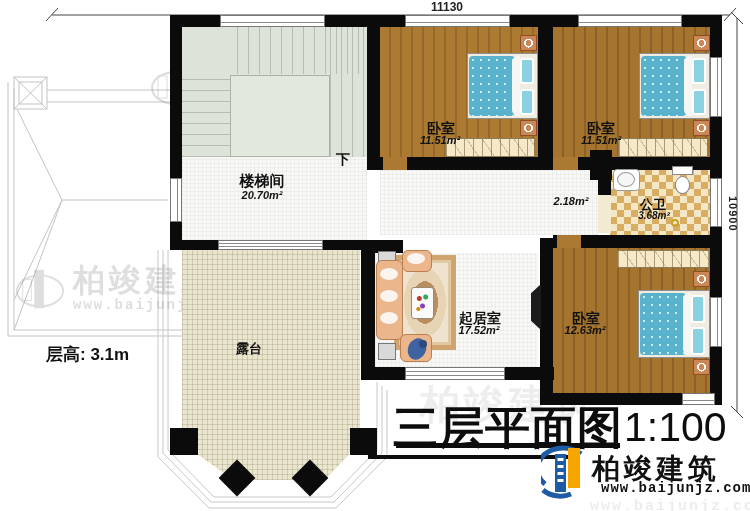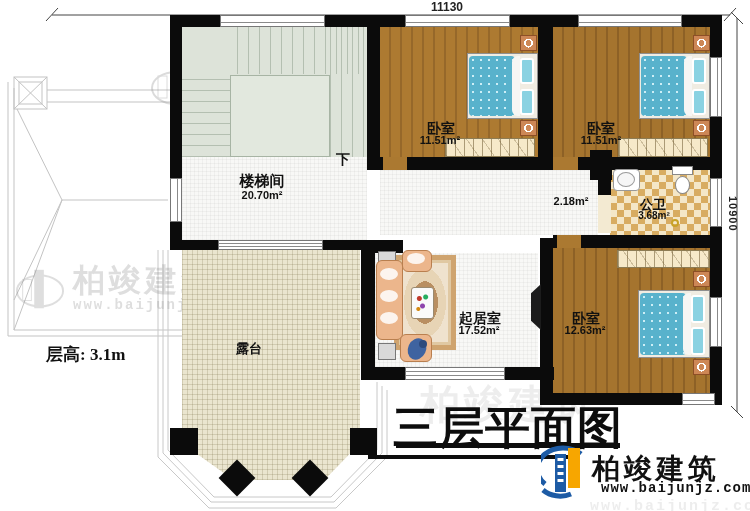--- a/index.html
+++ b/index.html
@@ -27,21 +27,21 @@
       repeating-linear-gradient(55deg,rgba(110,90,50,0.30) 0 1px,transparent 1px 13px),#f6e9c9;
       border:1px solid #8d7c54;box-sizing:border-box;}
   .bedframe{position:absolute;background:#f0ece2;border:1px solid #8f8f8f;box-sizing:border-box;}
   .mattress{position:absolute;background:radial-gradient(#cdeef6 1px,transparent 1.5px),#58b2cc;background-size:8px 8px;border-radius:4px;}
   .fold{position:absolute;background:#f6f6f4;border-radius:6px 0 0 6px;}
   .pillow{position:absolute;background:#8ad2e2;border:2px solid #fff;border-radius:3px;box-sizing:border-box;}
   .nightstand{position:absolute;background:radial-gradient(circle at 50% 50%,#cd8756 0 3px,#fff 3px 4.5px,#cd8756 4.5px),#cd8756;border:1px solid #8d4f26;box-sizing:border-box;}
   .patch{position:absolute;background:#f3ead2;}
   .woodpatch{position:absolute;background:#ab7931;}
   .roomlabel{position:absolute;transform:translateX(-50%);font-weight:bold;color:#111;white-space:nowrap;text-align:center;line-height:1;}
-  .arealabel{position:absolute;transform:translateX(-50%);font-weight:bold;color:#111;white-space:nowrap;text-align:right;line-height:1;}
+  .arealabel{position:absolute;transform:translateX(-50%);font-weight:bold;color:#111;white-space:nowrap;text-align:right;line-height:1;font-style:italic;}
   .rug{position:absolute;border:5px solid #cfa46f;box-sizing:border-box;
        background:radial-gradient(ellipse at center,#b98f62 0 13px,#e7d4b5 13px 21px,rgba(0,0,0,0) 21px),#efe2ce;
        box-shadow:inset 0 0 0 3px #e0c8a2;}
   .sofa{position:absolute;background:#ecb68c;border:1px solid #b97f4f;box-sizing:border-box;border-radius:6px;}
   .cushion{position:absolute;background:rgba(255,255,255,0.85);border-radius:50%;}
   .sidetable{position:absolute;background:#d9d9d9;border:1px solid #777;box-sizing:border-box;}
   .watermark{position:absolute;color:#8a8a8a;pointer-events:none;}
   .wm-text{font-weight:bold;letter-spacing:4px;line-height:1;}
   .wm-url{font-weight:bold;letter-spacing:2px;line-height:1.4;font-family:"Liberation Mono","DejaVu Sans Mono",monospace;}
   .dimtext{position:absolute;font-weight:bold;font-size:12px;color:#222;}
@@ -263,28 +263,29 @@
   <div class="arealabel" style="left:654px;top:211px;font-size:10px;">3.68m²</div>
 
   <div class="roomlabel" style="left:586px;top:311px;font-size:14px;">卧室</div>
   <div class="arealabel" style="left:585px;top:325px;font-size:11px;">12.63m²</div>
 
   <div class="roomlabel" style="left:480px;top:311px;font-size:14px;">起居室</div>
   <div class="arealabel" style="left:479px;top:325px;font-size:11px;">17.52m²</div>
 
   <div class="roomlabel" style="left:249px;top:342px;font-size:13px;">露台</div>
 
-  <div class="abs" style="left:46px;top:343px;font-size:17px;font-weight:bold;font-family:Liberation Serif, serif;">层高: 3.1m</div>
+  <div class="abs" style="left:46px;top:343px;font-size:17px;font-weight:bold;">层高: 3.1m</div>
 
   <div class="dimtext" style="left:431px;top:0px;">11130</div>
   <div class="dimtext" style="left:739px;top:196px;transform:rotate(90deg);transform-origin:0 0;font-size:11px;letter-spacing:1px;">10900</div>
 
   <div class="abs" style="left:393px;top:398px;font-size:45px;font-weight:900;letter-spacing:1px;color:#0d0d0d;">三层平面图</div>
   <div class="abs" style="left:396px;top:443px;width:224px;height:5px;background:#0d0d0d;"></div>
   <div class="abs" style="left:368px;top:455px;width:210px;height:4px;background:#0d0d0d;"></div>
+  <div class="abs" style="left:624px;top:404px;font-size:41px;font-weight:500;color:#0d0d0d;">1:100</div>
 
   <div class="abs" style="left:541px;top:444px;">
     <svg width="52" height="56" viewBox="0 0 52 56">
       <path d="M4,40 A22,18 0 0 1 40,10" fill="none" stroke="#1d5ba5" stroke-width="5"></path>
       <path d="M2,46 A24,20 0 0 0 30,50" fill="none" stroke="#1d5ba5" stroke-width="5"></path>
       <rect x="14" y="10" width="11" height="38" fill="#1d5ba5"></rect>
       <rect x="27" y="4" width="12" height="40" fill="#f7a600"></rect>
       <rect x="16.5" y="14" width="6" height="3" fill="#fff"></rect>
       <rect x="16.5" y="21" width="6" height="3" fill="#fff"></rect>
       <rect x="16.5" y="28" width="6" height="3" fill="#fff"></rect>

